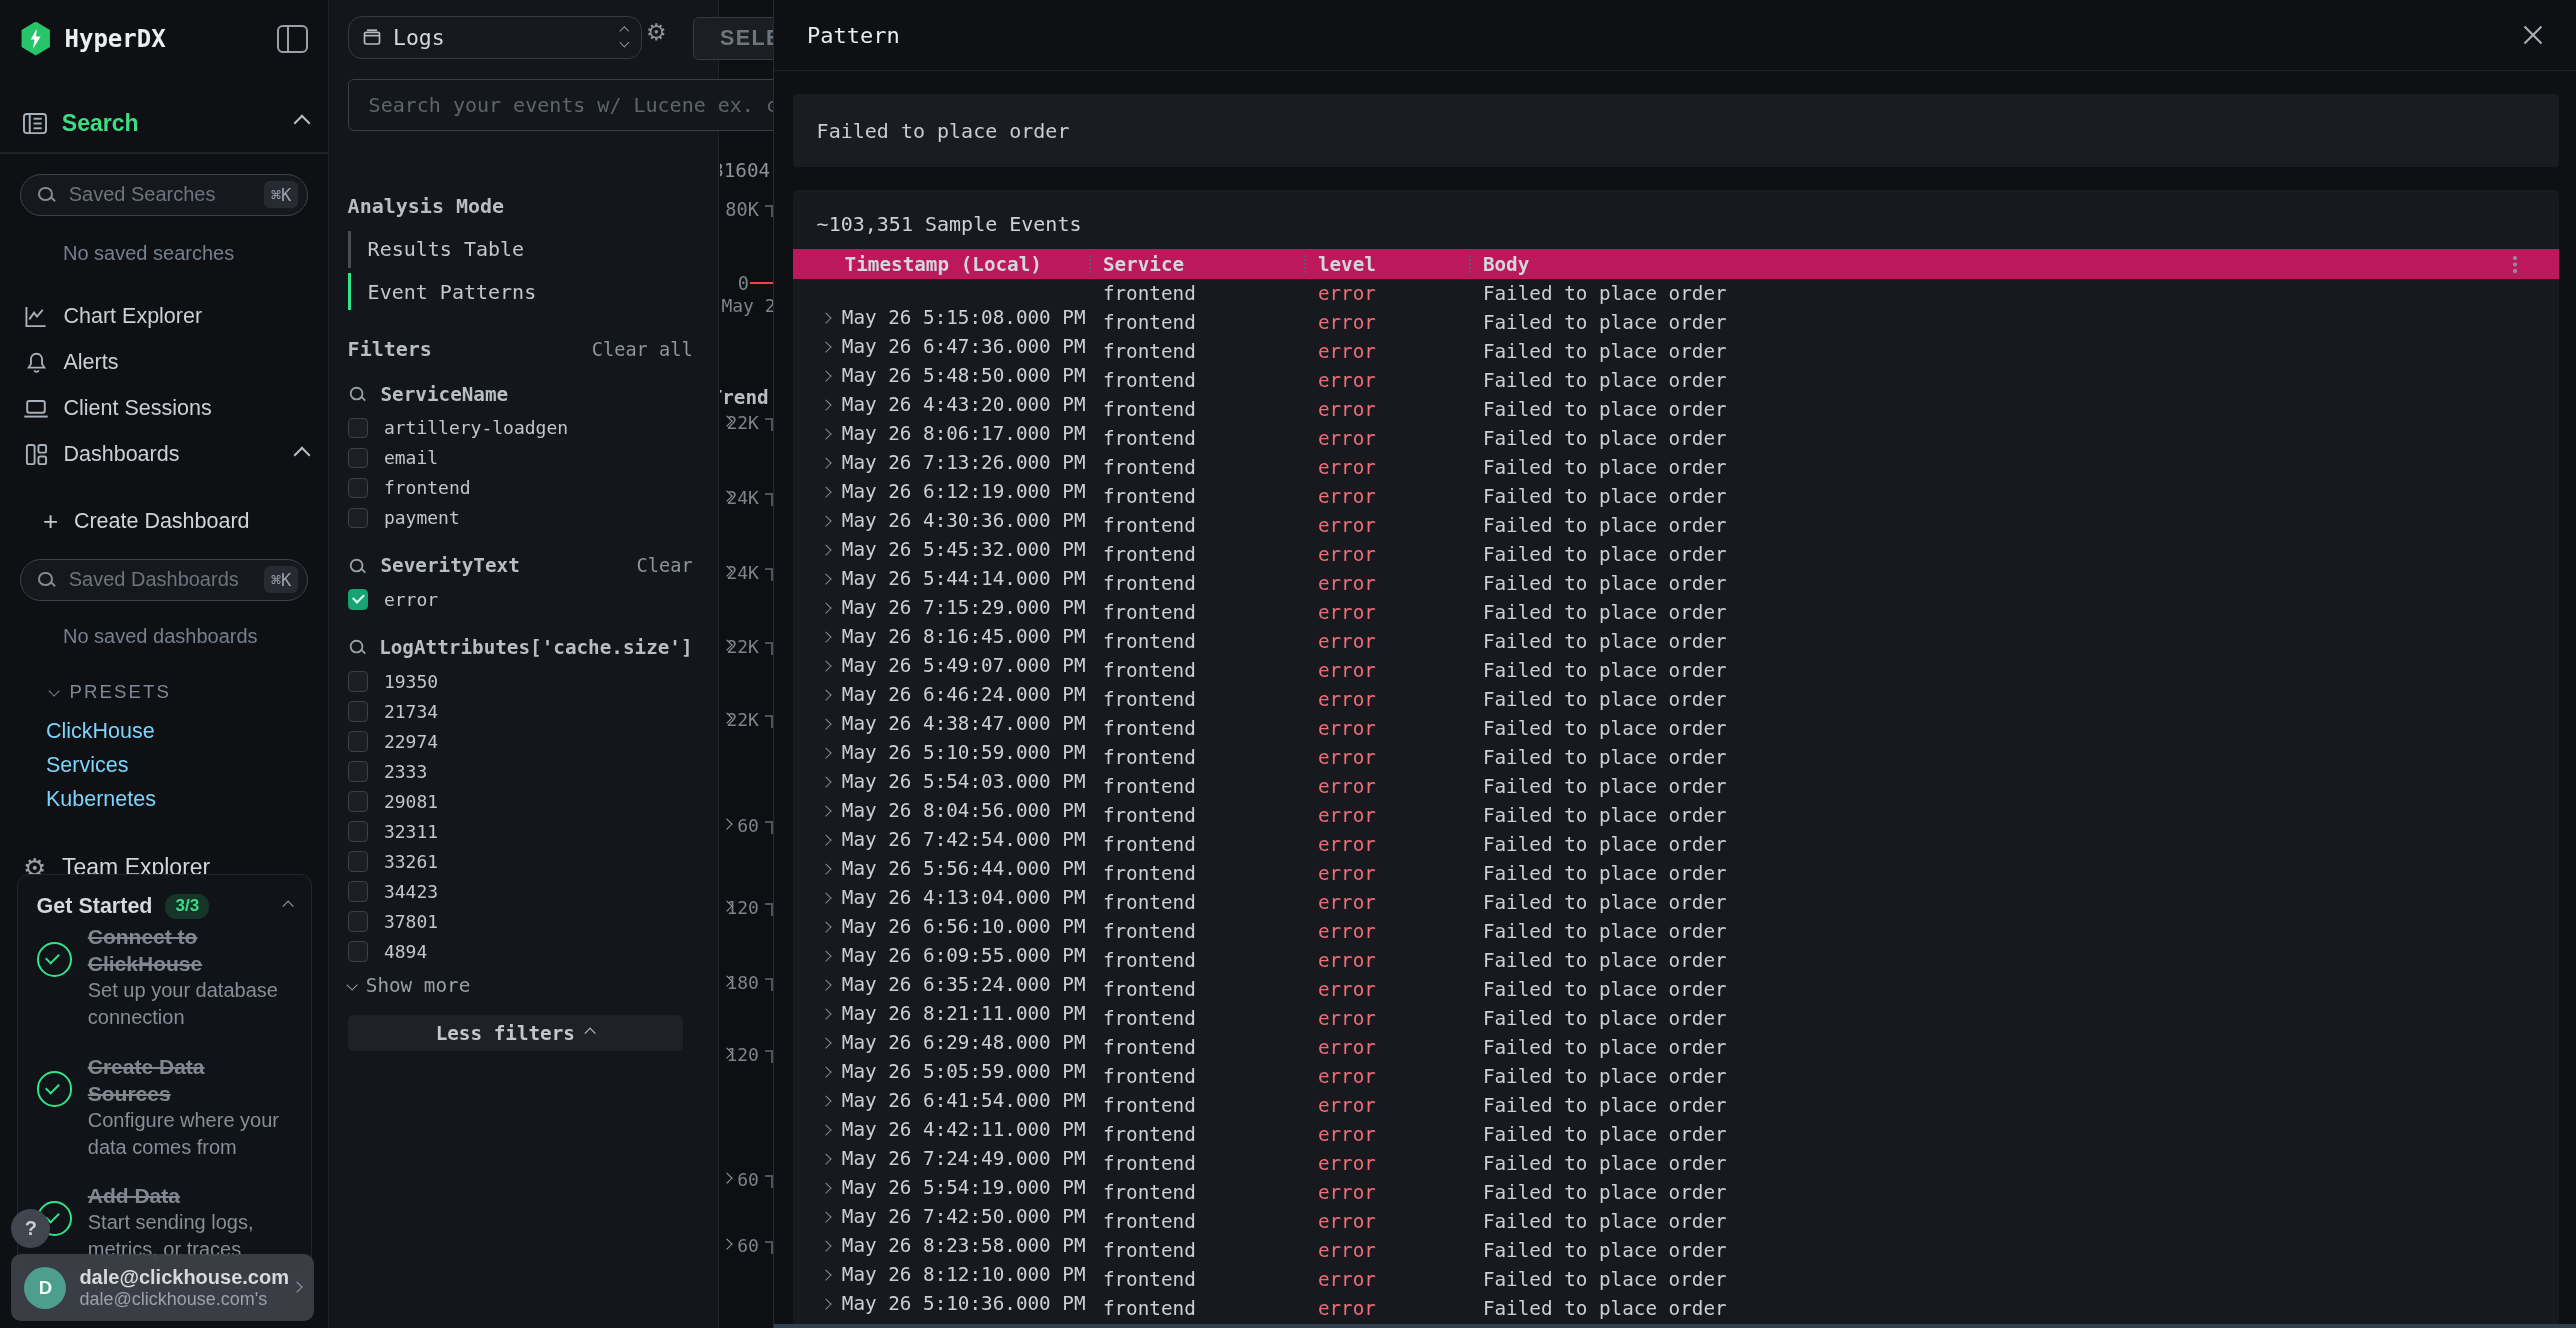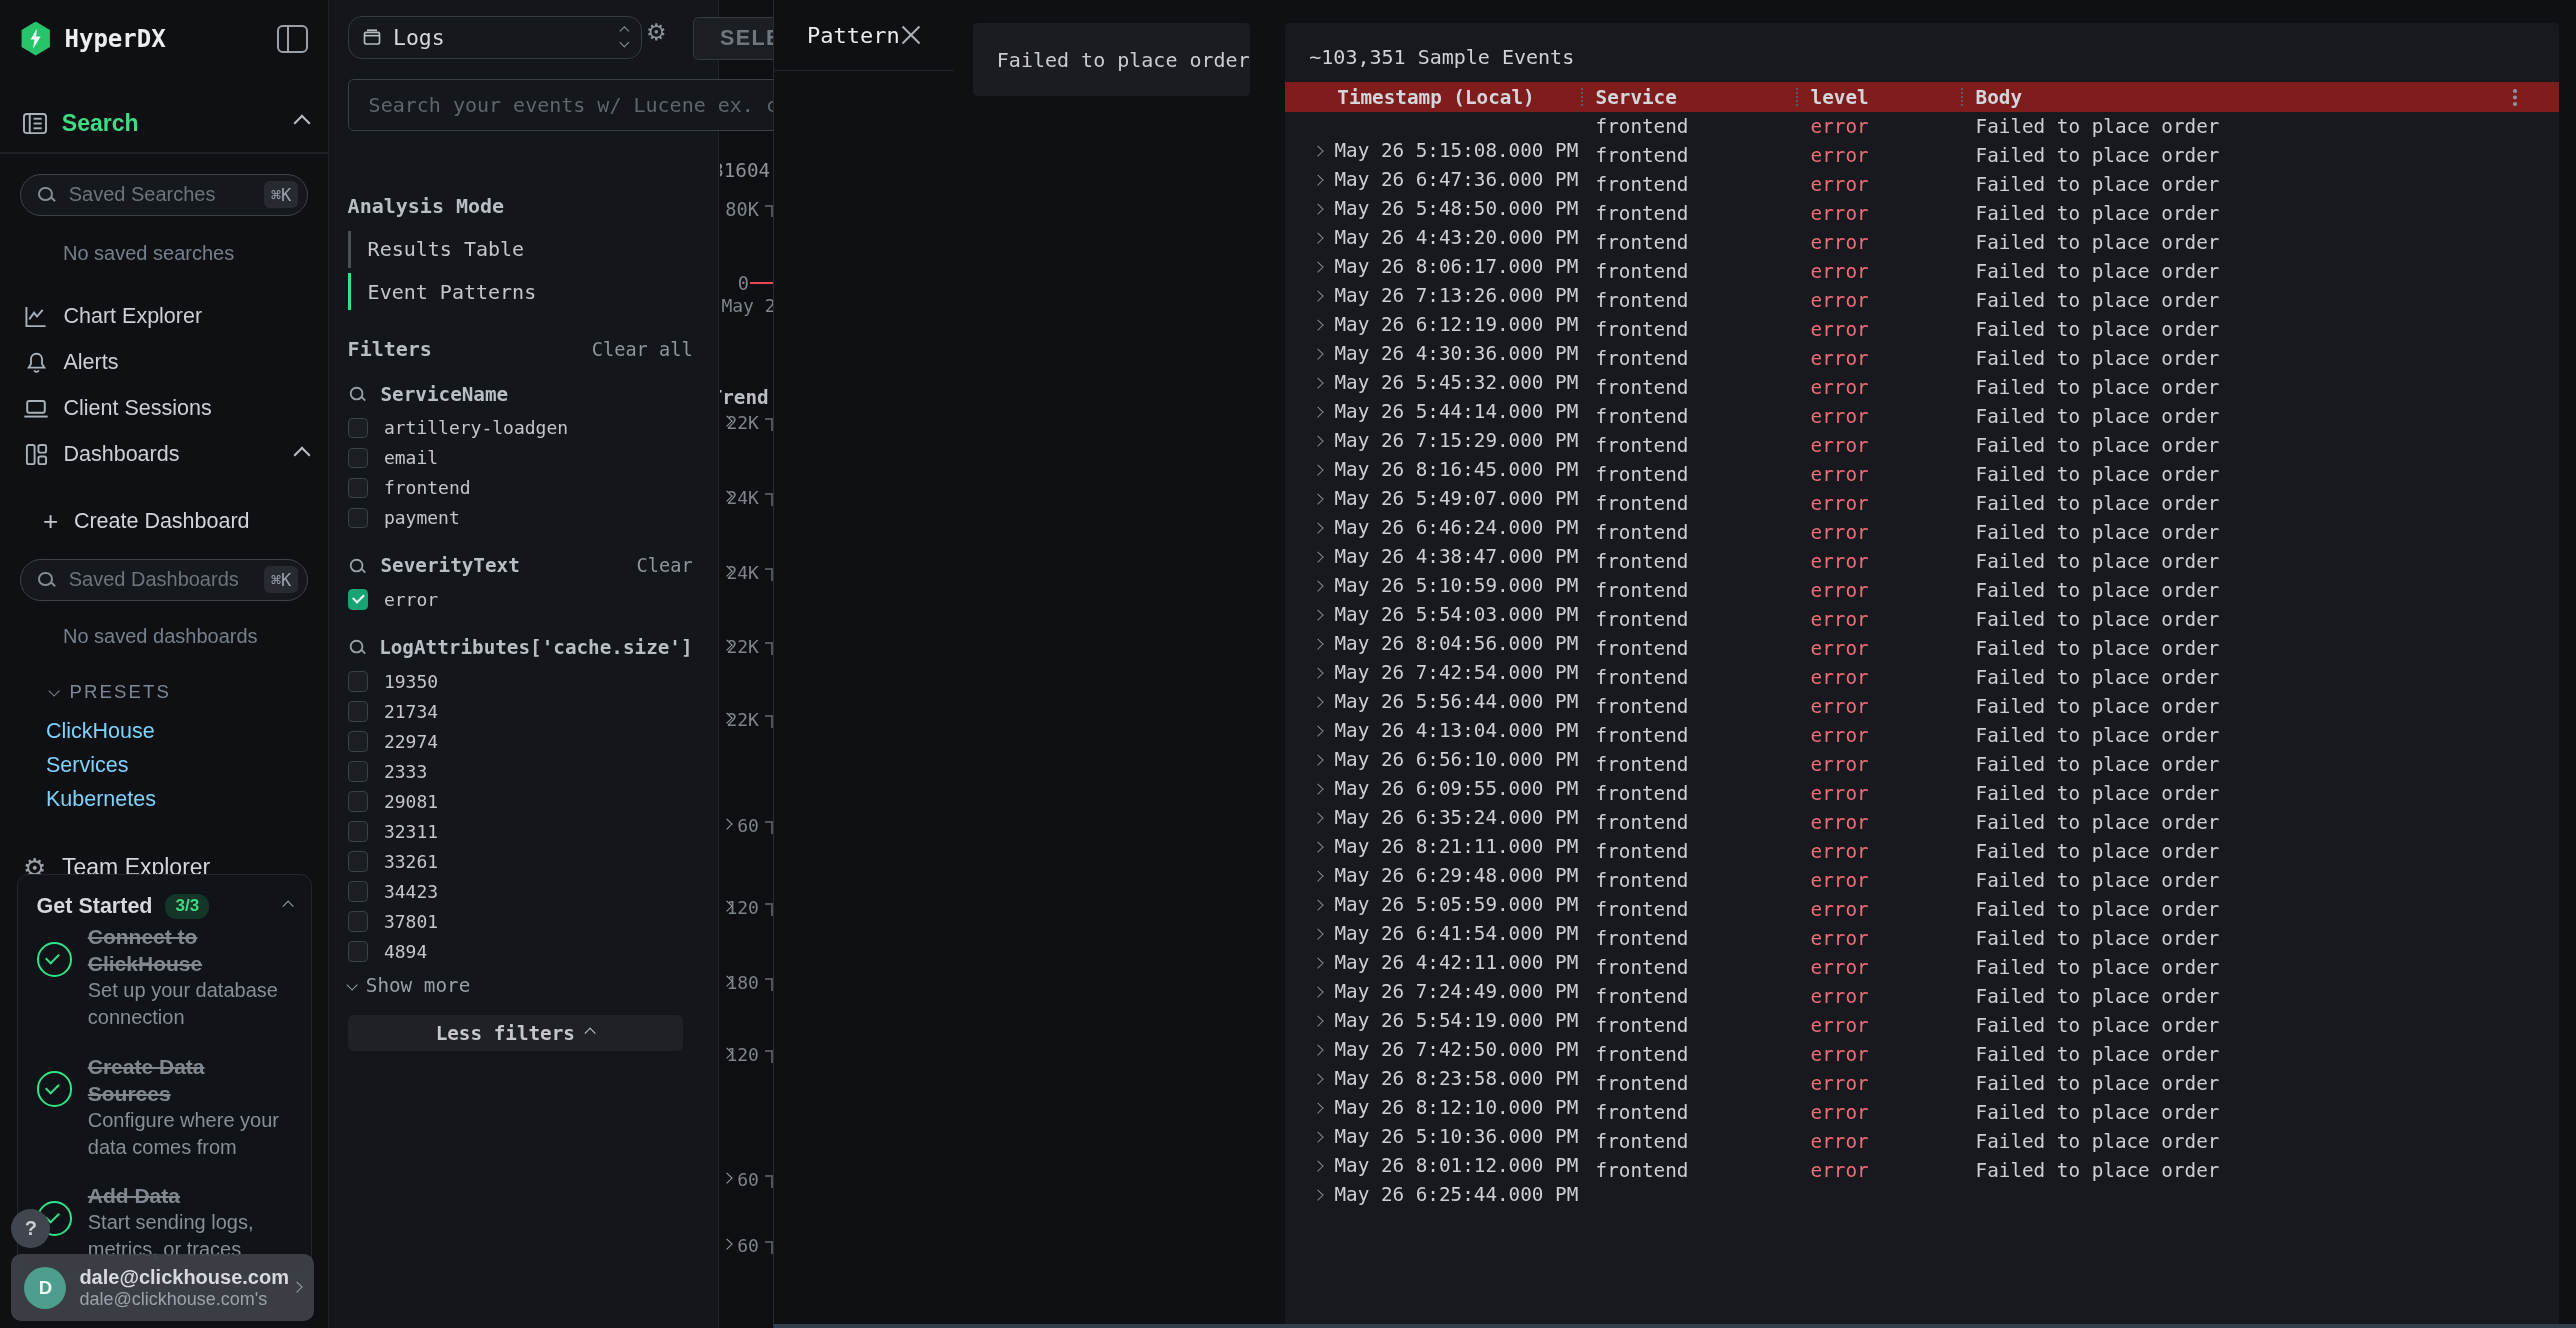--- a/index.html
+++ b/index.html
@@ -114,29 +114,29 @@
   .sliv-ymax{position:absolute;top:199px;right:0;font-size:18.6px;}
   .sliv-zero{position:absolute;top:273px;right:24px;font-size:18.6px;}
   .zero-line{position:absolute;top:282px;right:0;width:23px;height:2.1px;background:#e5484d;}
   .sliv-xlab{position:absolute;top:295px;left:1.4px;font-size:18px;white-space:nowrap;}
   .sliv-trend{position:absolute;top:386px;right:4.3px;font-size:19.3px;font-weight:bold;color:#b9bec4;}
   .trend-row{position:absolute;left:0;right:0;height:24px;}
   .trend-row .chev{position:absolute;left:2.9px;top:5.7px;color:#9aa0a7;}
   .trend-row .tval{position:absolute;right:0;top:1.4px;font-size:18px;}
 
   
-  .modal{position:absolute;left:444px;top:0;right:0;bottom:0;background:#0e1014;border-left:1.4px solid #272a2f;z-index:10;display:flex;flex-direction:row;box-sizing:border-box;}
+  .modal{position:absolute;left:444px;top:0;right:0;bottom:0;background:#0e1014;border-left:1.4px solid #272a2f;z-index:10;display:flex;flex-direction:column;box-sizing:border-box;}
   .modal-header{height:70px;flex:none;border-bottom:1.4px solid #1f2227;display:flex;align-items:center;padding:0 31.5px 0 33px;}
   .modal-title{font-family:"DejaVu Sans Mono",monospace;font-size:22px;color:#e9ebed;}
   .modal-header .xicon{margin-left:auto;}
   .pattern-box{flex:none;margin:23px 17px 0 18.6px;height:73px;background:#191c21;border-radius:4.3px;display:flex;align-items:center;padding-left:24px;font-family:"DejaVu Sans Mono",monospace;font-size:20px;color:#c9cdd1;}
   .sample-box{flex:1;margin:23px 17px 0 18.6px;background:#17191e;border-radius:4.3px 4.3px 0 0;overflow:hidden;display:flex;flex-direction:column;}
   .sample-count{flex:none;padding:21.5px 0 0 24px;font-family:"DejaVu Sans Mono",monospace;font-size:20px;color:#ced2d6;height:29px;}
   .tbl{font-family:"DejaVu Sans Mono",monospace;font-size:19.3px;}
-  .tbl-head{flex:none;height:30px;background:#7f1d1d;display:flex;align-items:center;font-weight:bold;color:#d3d6da;position:relative;margin-top:8.6px;}
+  .tbl-head{flex:none;height:30px;background:#be185d;display:flex;align-items:center;font-weight:bold;color:#d3d6da;position:relative;margin-top:8.6px;}
   .th{box-sizing:border-box;position:relative;height:100%;display:flex;align-items:center;}
   .th.ts{width:296px;padding-left:52px;}
   .th.svc{width:215px;padding-left:14.3px;}
   .th.lvl{width:165px;padding-left:14.3px;}
   .th.bd{flex:1;padding-left:14.3px;}
   .th.svc::before,.th.lvl::before,.th.bd::before{content:"";position:absolute;left:0;top:5.7px;height:18.6px;border-left:2.1px dotted #565c64;}
   .tbl-head .kebab{position:absolute;right:42px;top:7.2px;cursor:pointer;}
   .tbl-body{flex:1;overflow:hidden;color:#ccd0d4;}
   .trow{display:flex;align-items:center;height:29px;cursor:pointer;}
   .td{box-sizing:border-box;}

